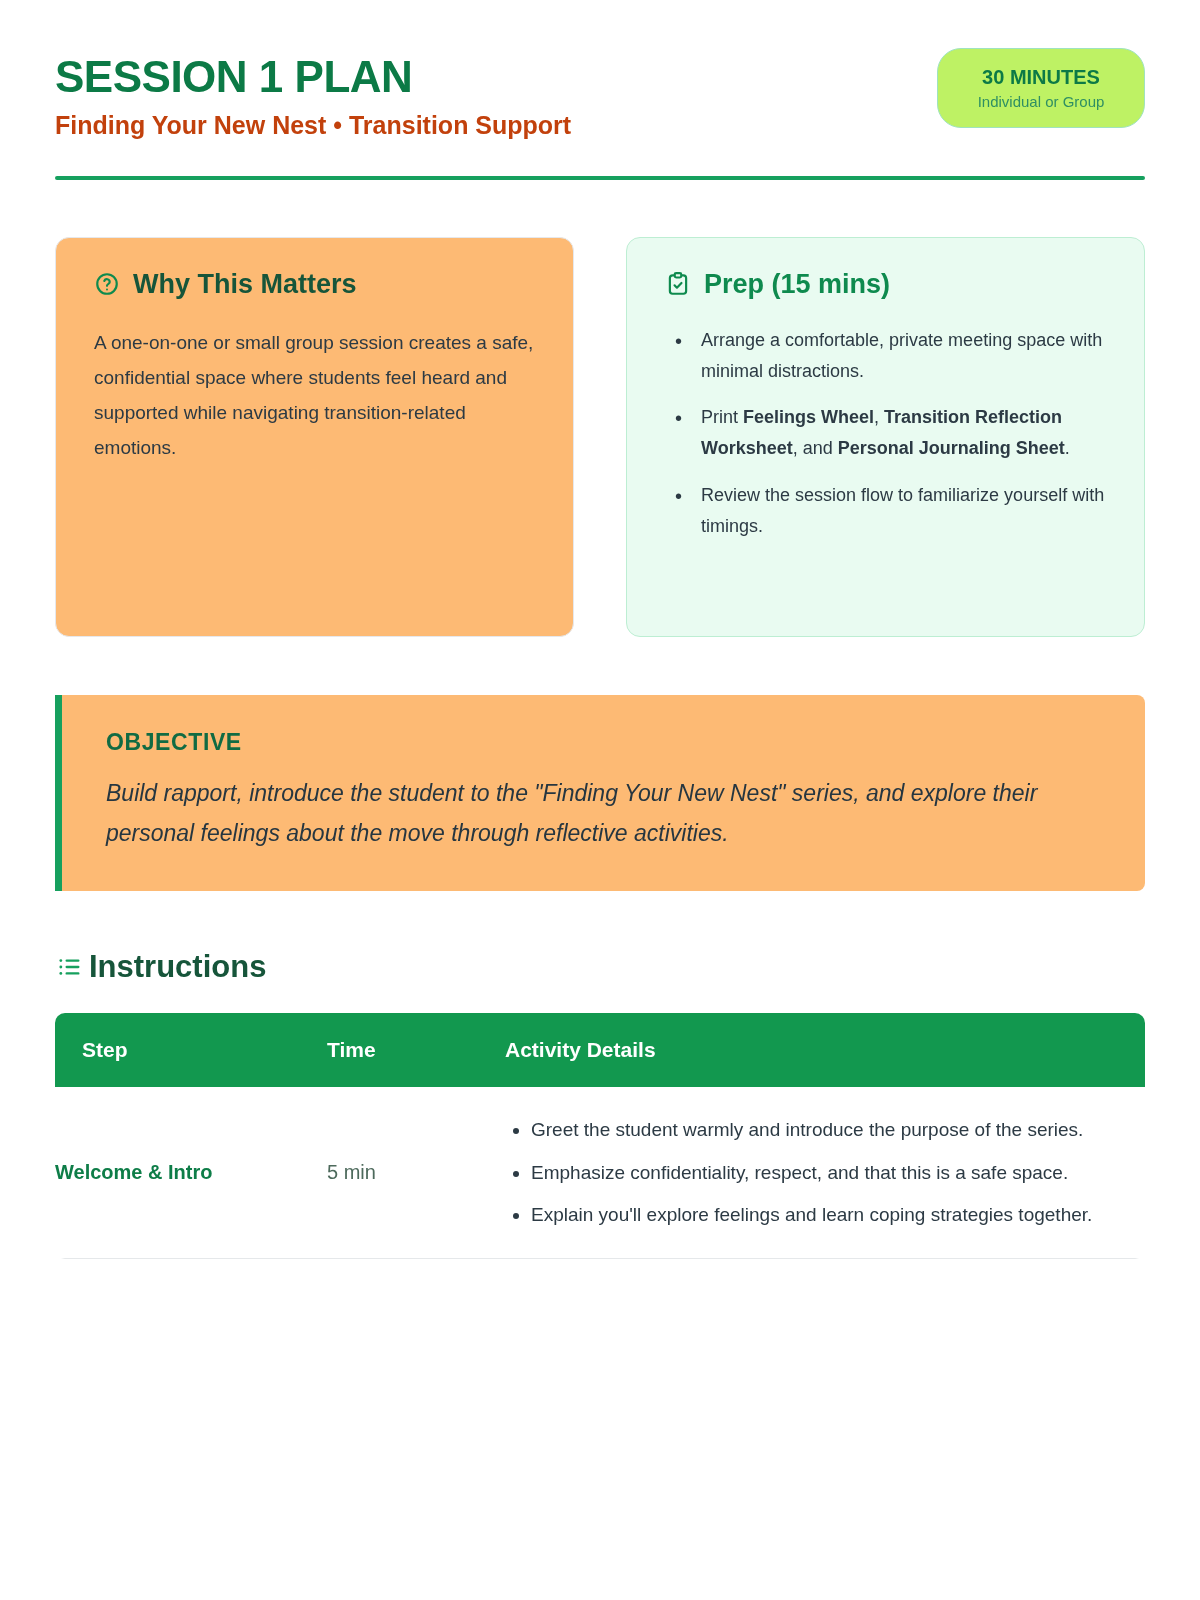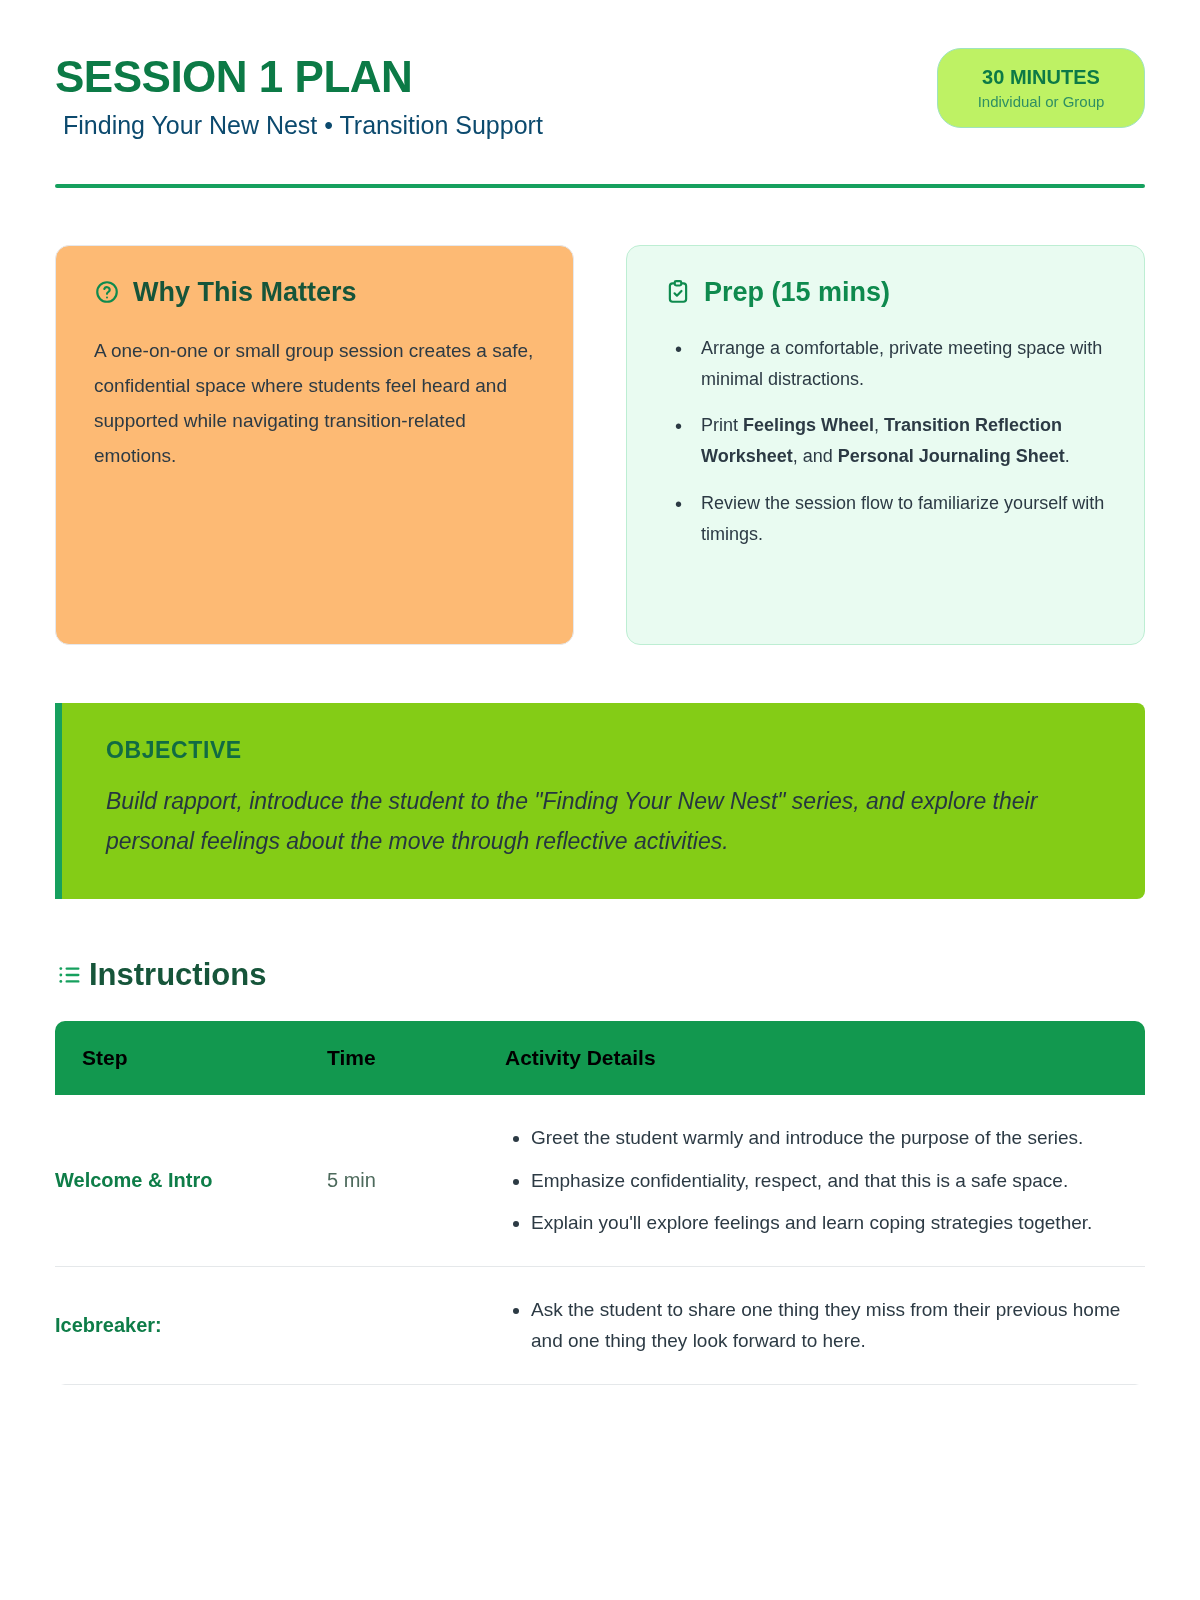--- a/index.html
+++ b/index.html
@@ -32,23 +32,23 @@
   .main-title {
     font-size: 44px;
     font-weight: bold;
     letter-spacing: -0.5px;
     color: #0c7a46;
     margin: 0 0 10px 0;
     line-height: 1.05;
   }
   .subtitle {
     font-size: 25px;
-    font-weight: normal;
-    color: #0c4a6e;
-    margin: 8px;
+    font-weight: bold;
+    color: #c2410c;
+    margin: 0;
     line-height: 1.2;
   }
   .badge {
     border: 1.5px solid #9fe3c0;
     background: #bef264;
     border-radius: 24px;
     padding: 16px 22px;
     text-align: center;
     min-width: 208px;
   }
@@ -126,21 +126,21 @@
     left: 10px;
     top: -1px;
     font-size: 20px;
     color: #2c3a44;
   }
   .prep-list b { font-weight: bold; }
 
   
   .objective {
     margin-top: 58px;
-    background: #84cc16;
+    background: #fdba74;
     border-left: 7px solid #16a05e;
     border-radius: 0 8px 8px 0;
     padding: 34px 44px 38px 44px;
   }
   .objective-label {
     font-size: 23px;
     font-weight: bold;
     letter-spacing: 0.6px;
     color: #116b43;
     margin-bottom: 18px;
@@ -168,21 +168,21 @@
 
   table.steps {
     width: 100%;
     border-collapse: collapse;
     border-radius: 10px;
     overflow: hidden;
     table-layout: fixed;
   }
   table.steps thead th {
     background: #12984f;
-    color: #000000;
+    color: #ffffff;
     font-size: 21px;
     font-weight: bold;
     text-align: left;
     padding: 25px 0 25px 0;
   }
   th.col-step { width: 272px; padding-left: 27px !important; }
   th.col-time { width: 178px; }
   th.col-act  { width: auto; }
 
   table.steps tbody td {
@@ -296,25 +296,16 @@
           <td class="cell-step">Welcome &amp; Intro</td>
           <td class="cell-time">5 min</td>
           <td class="cell-act">
             <ul>
               <li>Greet the student warmly and introduce the purpose of the series.</li>
               <li>Emphasize confidentiality, respect, and that this is a safe space.</li>
               <li>Explain you'll explore feelings and learn coping strategies together.</li>
             </ul>
           </td>
         </tr>
-        <tr>
-          <td class="cell-step">Icebreaker:</td>
-          <td class="cell-time"></td>
-          <td class="cell-act">
-            <ul>
-              <li>Ask the student to share one thing they miss from their previous home and one thing they look forward to here.</li>
-            </ul>
-          </td>
-        </tr>
       </tbody>
   </table>
 
 </div>
 
 </body></html>

